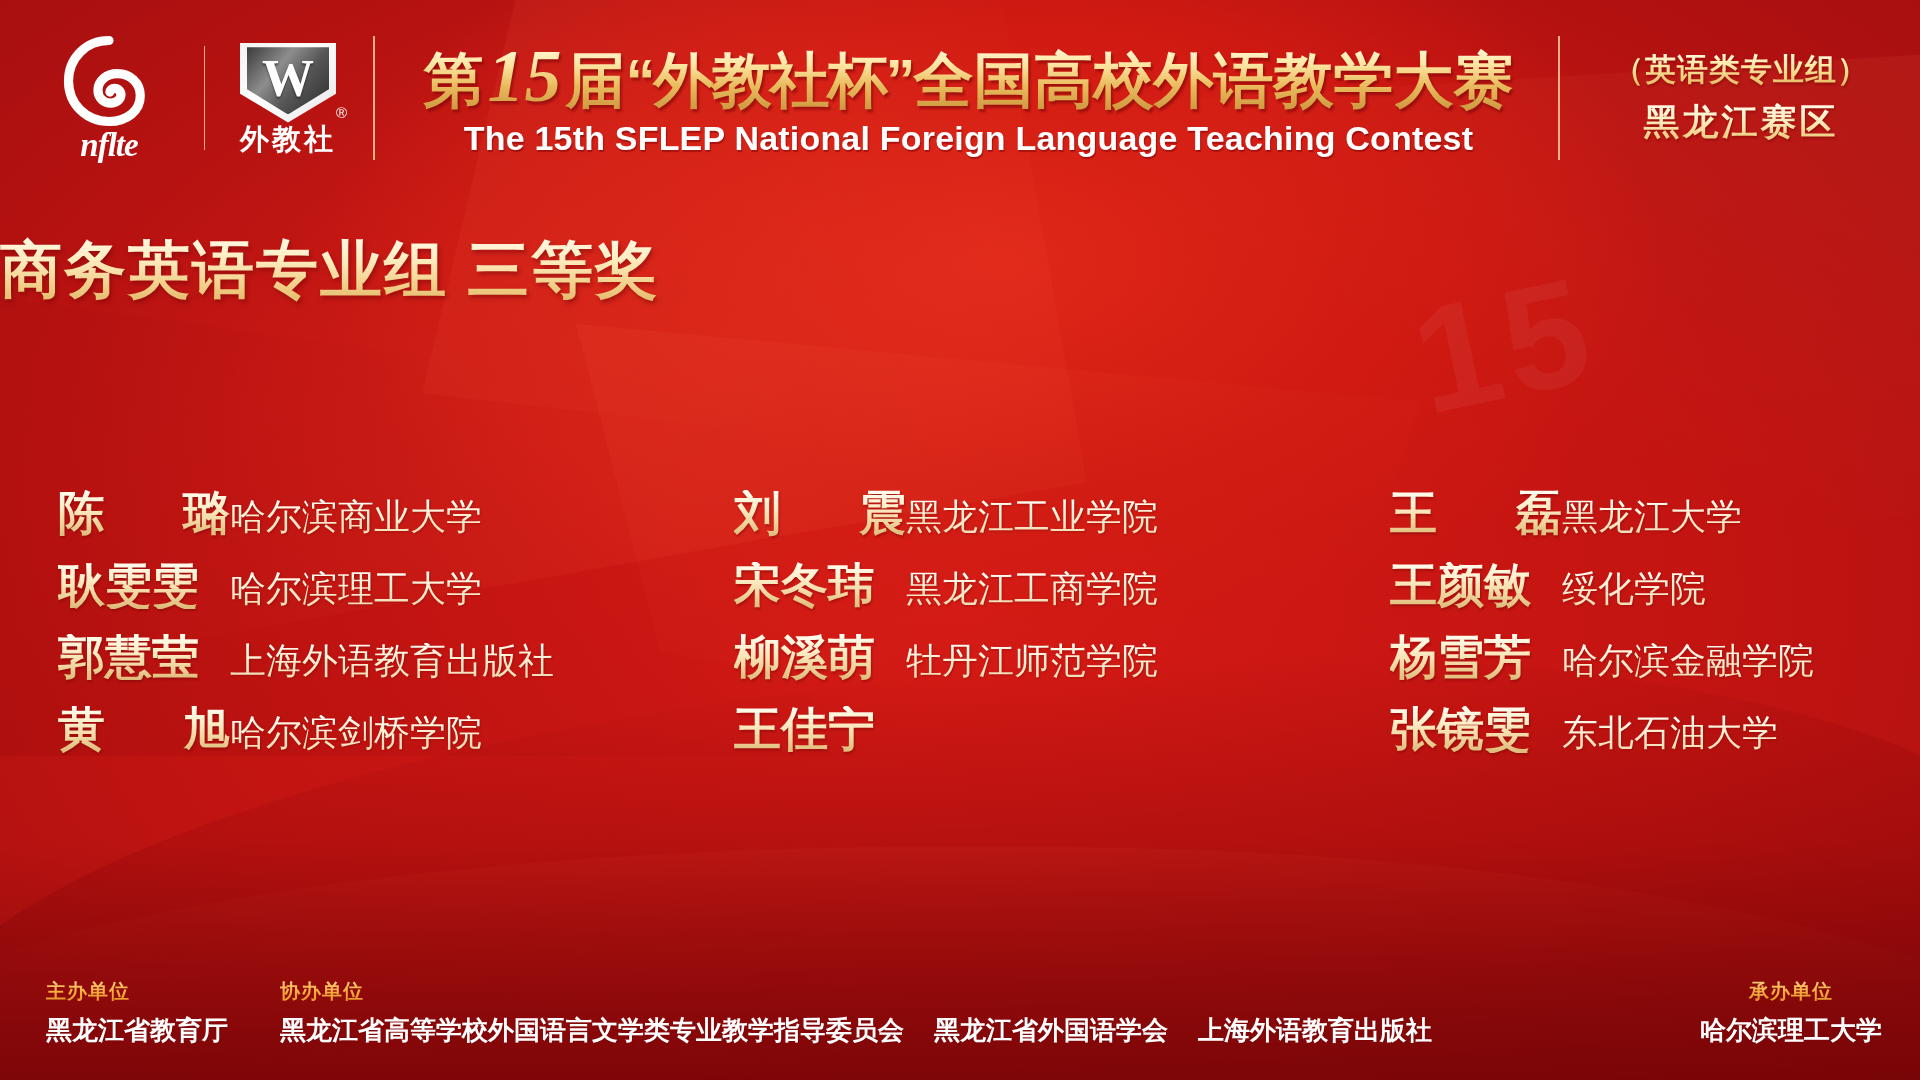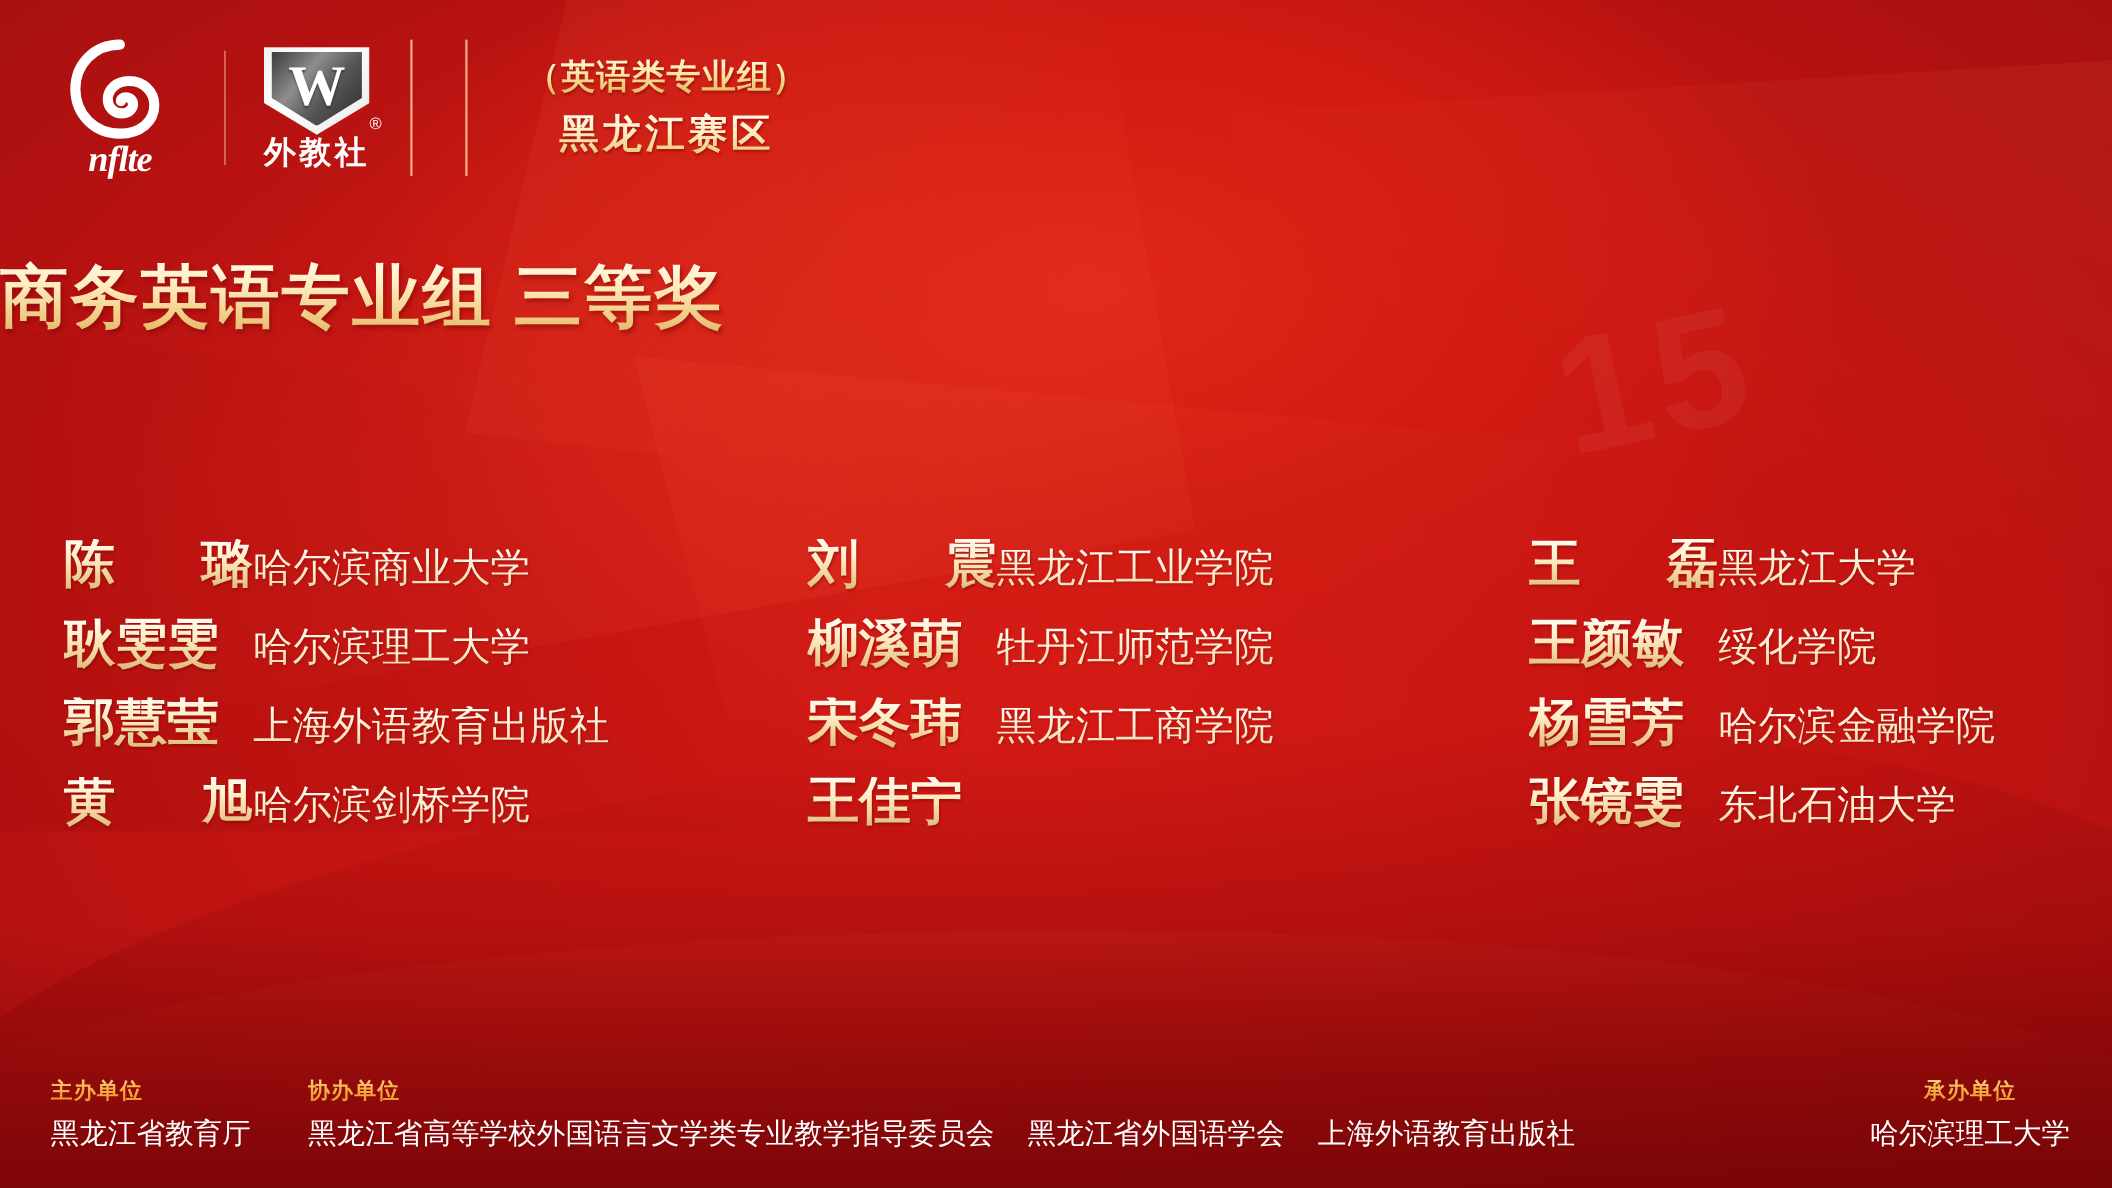--- a/index.html
+++ b/index.html
@@ -188,21 +188,21 @@
     padding:0 38px; display:flex; align-items:flex-end;
   }
   .f-group { flex:0 0 auto; }
   .f-label {
     font-size:20px; font-weight:bold; letter-spacing:1px; white-space:nowrap;
     background:linear-gradient(180deg,#ffd98a 0%,#f5a93a 55%,#e0902a 100%);
     -webkit-background-clip:text; background-clip:text; color:transparent;
   }
   .f-orgs { display:flex; gap:30px; margin-top:8px; }
   .f-org {
-    font-size:26px; font-weight:normal; color:#fff; white-space:nowrap;
+    font-size:26px; font-weight:bold; color:#fff; white-space:nowrap;
     text-shadow:1px 1px 1px rgba(120,4,6,.5);
   }
   .f-spacer { flex:1 1 auto; }
   .f-host { flex:0 0 auto; text-align:center; }
   .f-host .f-label { text-align:center; }
   .g1 { padding-left:8px; }
   .g2 { padding-left:52px; }
 </style>
 </head>
 <body>
@@ -242,20 +242,24 @@
         <div class="wtxt">W</div>
         <div class="reg">®</div>
       </div>
       <div class="wpress-word">外教社</div>
     </div>
 
   </div>
 
   <div class="divider-tall"></div>
 
+  <div class="title-block">
+    <div class="t-cn"><span>第</span><span class="num">15</span><span>届</span><span class="q">“外教社杯”</span><span>全国高校外语教学大赛</span></div>
+    <div class="t-en">The 15th SFLEP National Foreign Language Teaching Contest</div>
+  </div>
 
   <div class="divider-tall"></div>
 
   <div class="region-block">
     <div class="r-group">（英语类专业组）</div>
     <div class="r-zone">黑龙江赛区</div>
   </div>
 
 </div>
 
@@ -297,31 +301,31 @@
   <div class="wcol">
     <div class="wrow">
       <div class="wname">
         <span>刘</span>
         <span>震</span>
       </div>
       <div class="wschool">黑龙江工业学院</div>
     </div>
     <div class="wrow">
       <div class="wname n2">
+        <span>宋冬玮</span>
+        <span></span>
+      </div>
+      <div class="wschool">黑龙江工商学院</div>
+    </div>
+    <div class="wrow">
+      <div class="wname n2">
         <span>柳溪萌</span>
         <span></span>
       </div>
       <div class="wschool">牡丹江师范学院</div>
-    </div>
-    <div class="wrow">
-      <div class="wname n2">
-        <span>宋冬玮</span>
-        <span></span>
-      </div>
-      <div class="wschool">黑龙江工商学院</div>
     </div>
     <div class="wrow">
       <div class="wname n2">
         <span>王佳宁</span>
         <span></span>
       </div>
     </div>
   </div>
 
   <div class="wcol">

